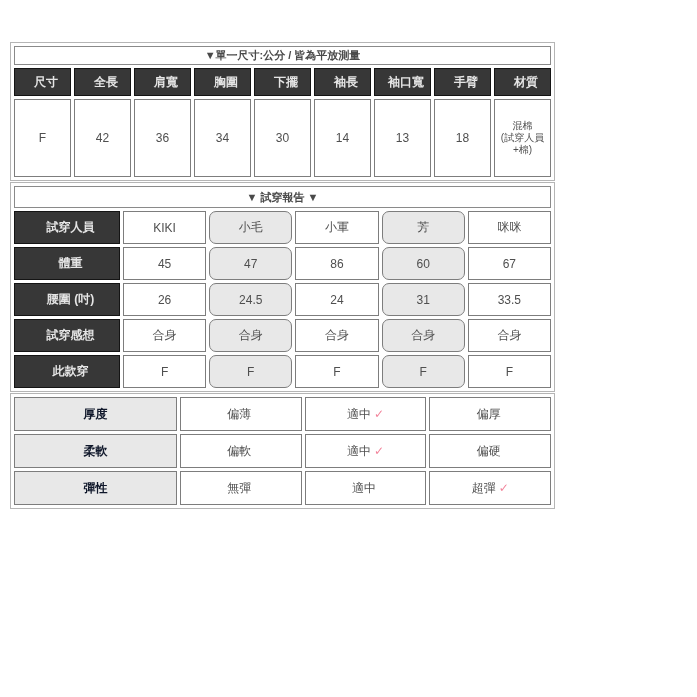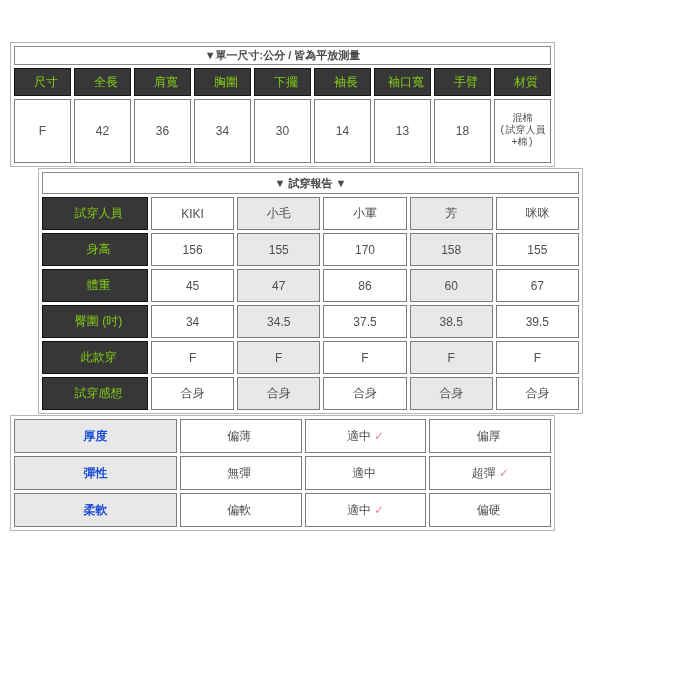--- a/index.html
+++ b/index.html
@@ -27,47 +27,46 @@
     text-align: center;
     vertical-align: middle;
     font-size: 12px;
     color: #4f4f4f;
     padding: 1px 2px;
     overflow: hidden;
   }
   td.dark {
     background: #373737;
     border-color: #141414;
-    color: #84cc16;
-    font-weight: normal;
+    color: #e5e5e5;
+    font-weight: bold;
     padding-left: 9px;
   }
-  td.gray { background: #e8e8e8; }
+  td.gray { background: #e8e8e8; border-radius: 7px; }
   td.glabel {
     background: #e8e8e8;
     font-weight: bold;
-    color: #1d4ed8;
+    color: #0f172a;
   }
   .title-cell {
     font-weight: bold;
     font-size: 11px;
     color: #4a4a4a;
     border-color: #8a8a8a;
   }
   .t1 .title-cell { height: 14px; }
   .t1 .hdr td { height: 24px; font-size: 12px; }
   .t1 .val td { height: 40px; }
   .t1 .material {
     font-size: 10px;
     line-height: 12px;
-    padding: 11px 0;
-    font-family: Liberation Mono, monospace;
+    padding: 18px 0;
   }
   .t1 .material .mline { display: block; }
-  .t2 { margin-top: 1px; margin-left: 28px; }
+  .t2 { margin-top: 1px; }
   .t2 .t2-title { height: 18px; }
   .t2 .body-row td { height: 29px; }
   .t3 { margin-top: 1px; }
   .t3 td { height: 30px; }
   .chk {
     color: #f2839a;
     font-weight: bold;
     margin-left: 3px;
     font-size: 12px;
   }
@@ -136,59 +135,51 @@
     </tr>
     <tr class="body-row">
       <td class="dark">試穿人員</td>
       <td>KIKI</td>
       <td class="gray">小毛</td>
       <td>小軍</td>
       <td class="gray">芳</td>
       <td>咪咪</td>
     </tr>
     <tr class="body-row">
-      <td class="dark">身高</td>
-      <td>156</td>
-      <td class="gray">155</td>
-      <td>170</td>
-      <td class="gray">158</td>
-      <td>155</td>
-    </tr>
-    <tr class="body-row">
       <td class="dark">體重</td>
       <td>45</td>
       <td class="gray">47</td>
       <td>86</td>
       <td class="gray">60</td>
       <td>67</td>
     </tr>
     <tr class="body-row">
-      <td class="dark">臀圍 (吋)</td>
-      <td>34</td>
-      <td class="gray">34.5</td>
-      <td>37.5</td>
-      <td class="gray">38.5</td>
-      <td>39.5</td>
-    </tr>
-    <tr class="body-row">
-      <td class="dark">此款穿</td>
-      <td>F</td>
-      <td class="gray">F</td>
-      <td>F</td>
-      <td class="gray">F</td>
-      <td>F</td>
+      <td class="dark">腰圍 (吋)</td>
+      <td>26</td>
+      <td class="gray">24.5</td>
+      <td>24</td>
+      <td class="gray">31</td>
+      <td>33.5</td>
     </tr>
     <tr class="body-row">
       <td class="dark">試穿感想</td>
       <td>合身</td>
       <td class="gray">合身</td>
       <td>合身</td>
       <td class="gray">合身</td>
       <td>合身</td>
     </tr>
+    <tr class="body-row">
+      <td class="dark">此款穿</td>
+      <td>F</td>
+      <td class="gray">F</td>
+      <td>F</td>
+      <td class="gray">F</td>
+      <td>F</td>
+    </tr>
   </tbody>
     </table>
 
   <table class="t3">
     <colgroup>
       <col style="width:163px">
         <col>
         <col>
         <col>
     </colgroup>
@@ -199,39 +190,39 @@
         <span>偏薄</span><span class="chk"></span>
       </td>
       <td>
         <span>適中</span><span class="chk">✓</span>
       </td>
       <td>
         <span>偏厚</span><span class="chk"></span>
       </td>
     </tr>
     <tr>
+      <td class="glabel">柔軟</td>
+      <td>
+        <span>偏軟</span><span class="chk"></span>
+      </td>
+      <td>
+        <span>適中</span><span class="chk">✓</span>
+      </td>
+      <td>
+        <span>偏硬</span><span class="chk"></span>
+      </td>
+    </tr>
+    <tr>
       <td class="glabel">彈性</td>
       <td>
         <span>無彈</span><span class="chk"></span>
       </td>
       <td>
         <span>適中</span><span class="chk"></span>
       </td>
       <td>
         <span>超彈</span><span class="chk">✓</span>
-      </td>
-    </tr>
-    <tr>
-      <td class="glabel">柔軟</td>
-      <td>
-        <span>偏軟</span><span class="chk"></span>
-      </td>
-      <td>
-        <span>適中</span><span class="chk">✓</span>
-      </td>
-      <td>
-        <span>偏硬</span><span class="chk"></span>
       </td>
     </tr>
   </tbody>
     </table>
 
 </div>
 
 </body></html>

